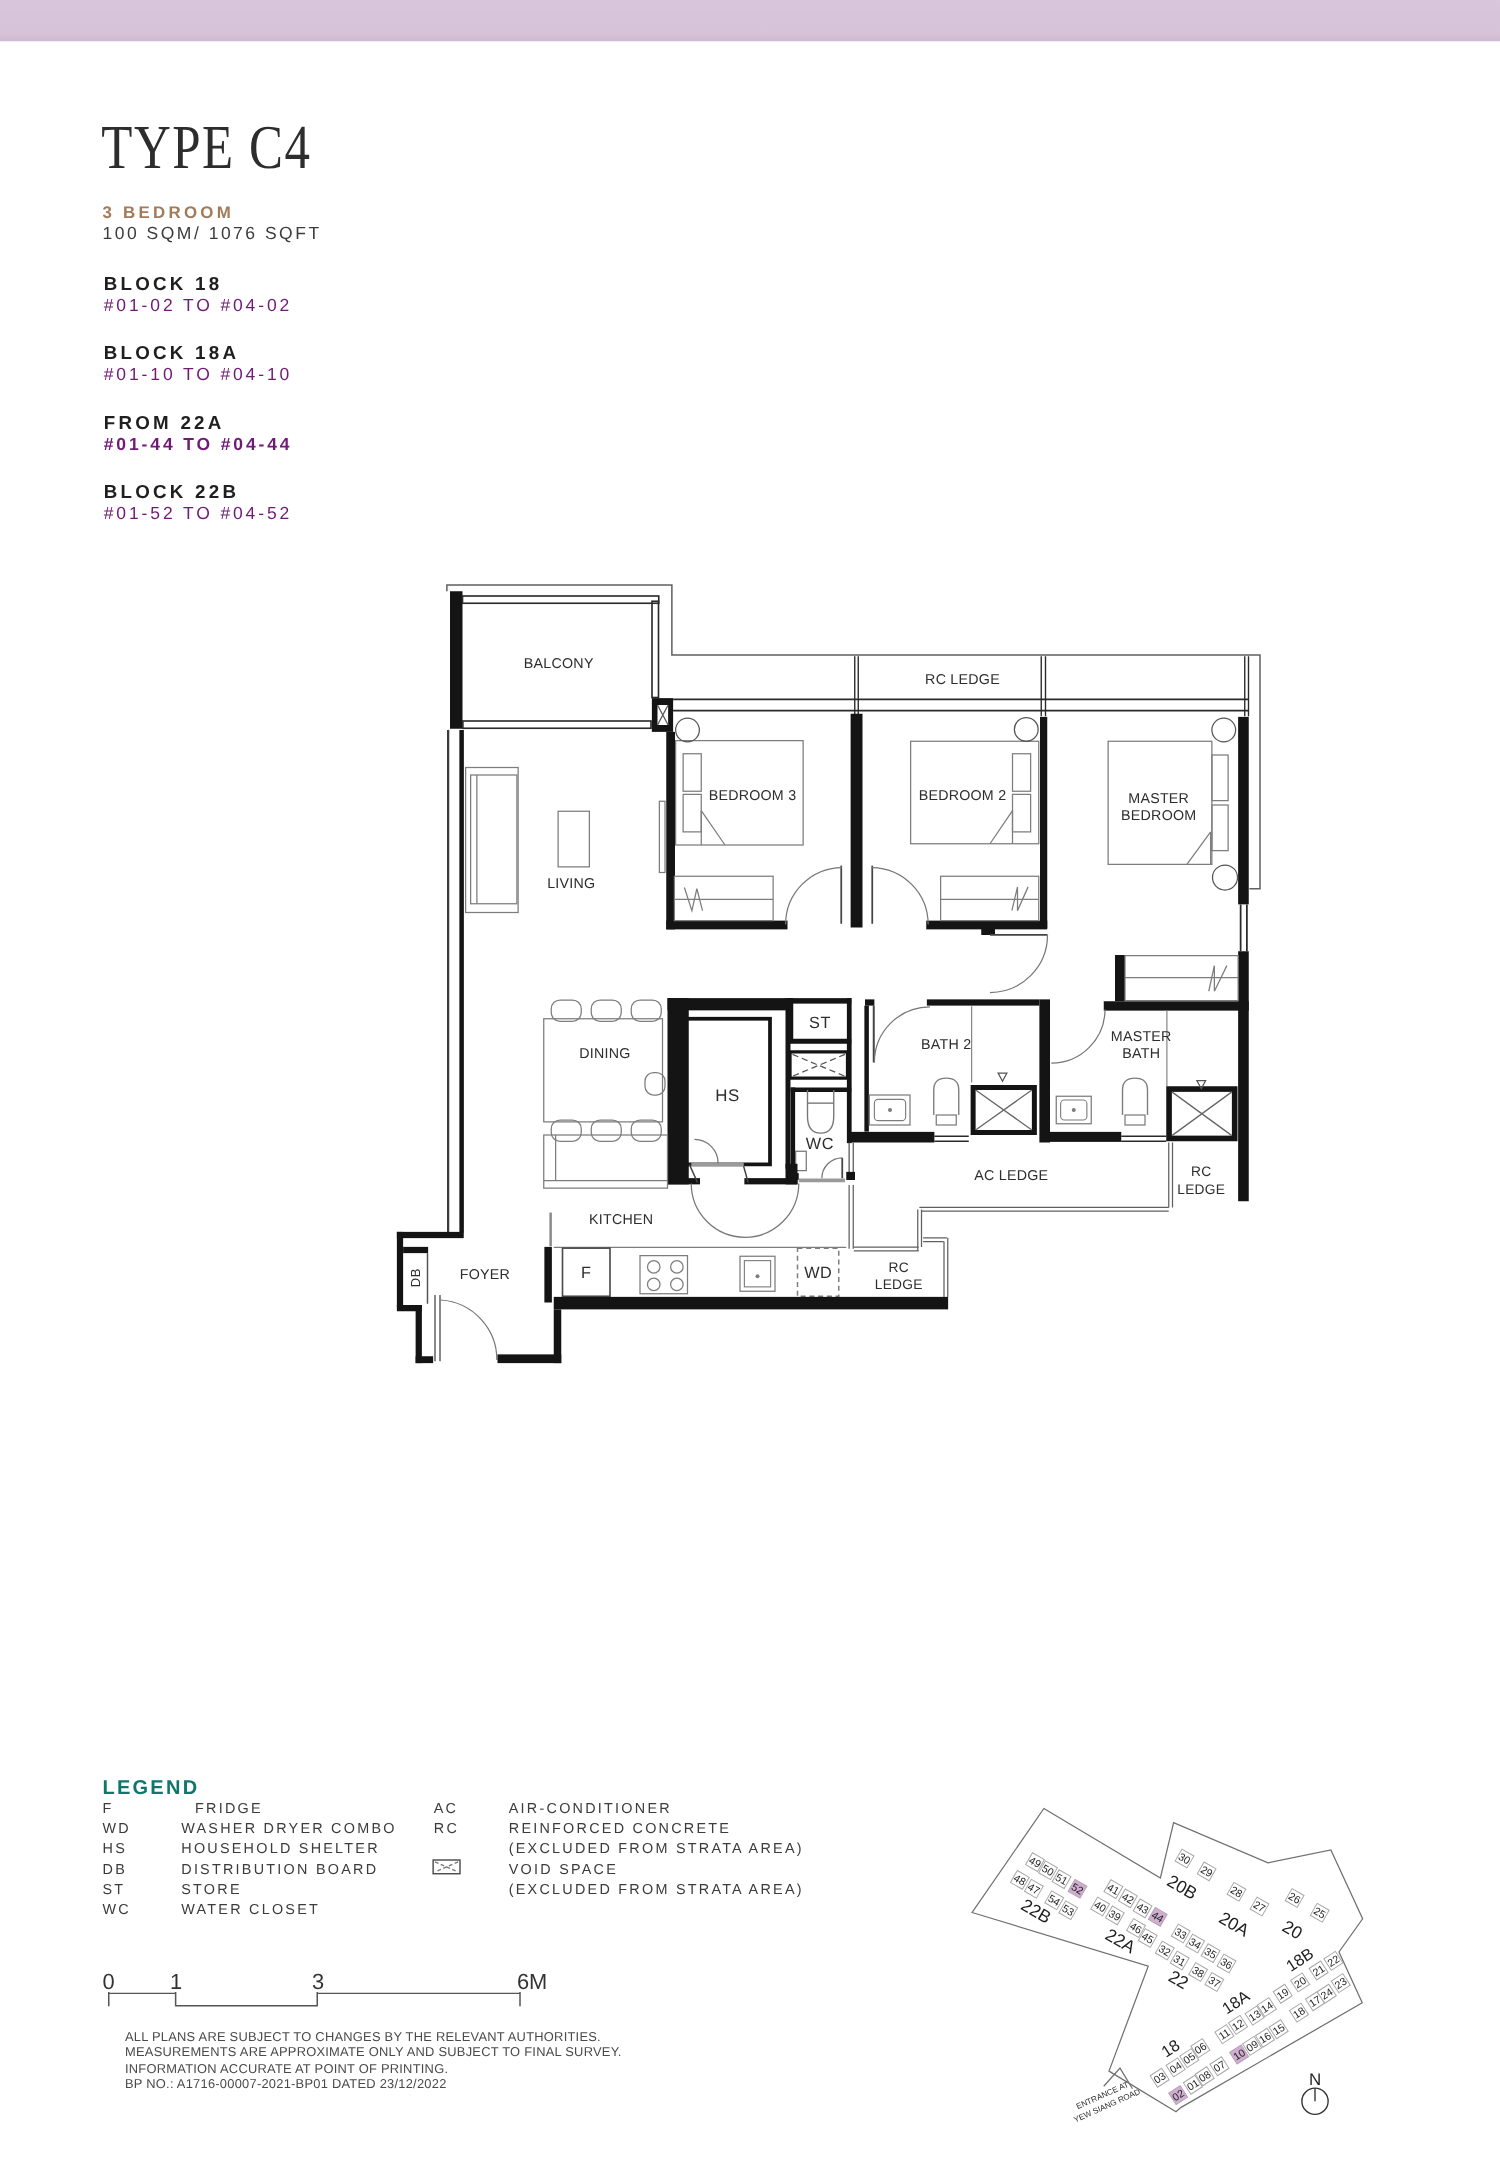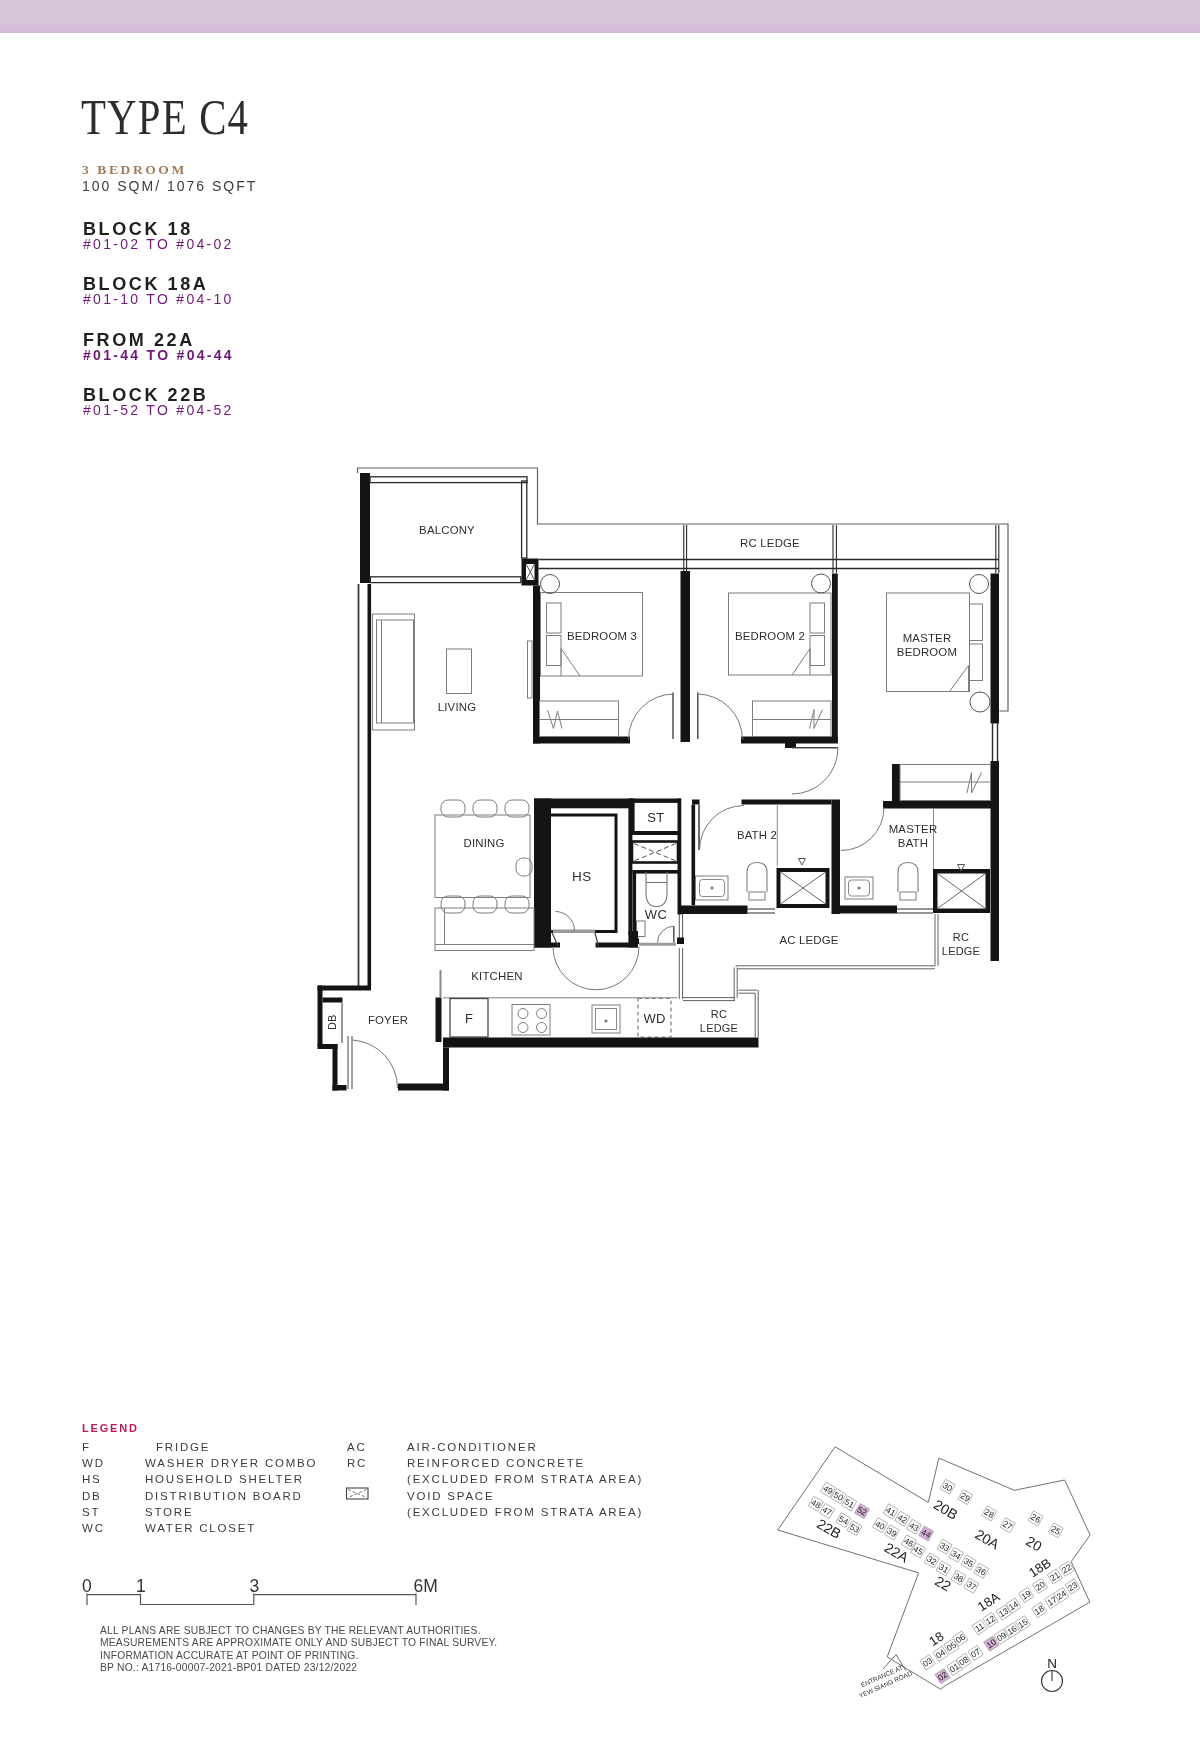--- a/index.html
+++ b/index.html
@@ -1,34 +1,34 @@
 <!DOCTYPE html>
 <html><head>
 <meta charset="utf-8">
 <style>
   html,body{margin:0;padding:0;}
   body{-webkit-font-smoothing:antialiased;width:1200px;height:1746px;background:#ffffff;font-family:"Liberation Sans",sans-serif;position:relative;overflow:hidden;}
   .abs{position:absolute;}
   .hdr-title{font-family:"Liberation Serif",serif;font-size:50px;letter-spacing:1.5px;color:#2d2d2d;font-weight:400;}
   .gold{color:#a17c5b;font-weight:bold;font-size:13.5px;letter-spacing:2.6px;}
   .sub{color:#3c3c3c;font-size:14px;letter-spacing:2.0px;}
-  .blockh{color:#1f1f1f;font-weight:bold;font-size:18px;letter-spacing:2.6px;}
+  .blockh{color:#1f1f1f;font-weight:bold;font-size:15px;letter-spacing:2.6px;}
   .blockl{color:#701a75;font-size:14px;letter-spacing:2.3px;}
   .leg{color:#3c3c3c;font-size:11.5px;letter-spacing:1.8px;}
-  .legh{color:#be185d;font-weight:bold;font-size:11px;letter-spacing:1.8px;}
+  .legh{color:#0f766e;font-weight:bold;font-size:16px;letter-spacing:1.8px;}
   .disc{color:#4a4a4a;font-size:10.3px;letter-spacing:0.2px;line-height:12.4px;}
 </style>
 </head>
 <body>
 
 <div class="abs" style="left:0;top:0;width:1200px;height:33px;background:linear-gradient(180deg,#d9c6db 0%,#d6c2d9 80%,#cfb9d3 100%);"></div>
 
 <div class="abs hdr-title" style="left:81px;top:88px;transform:scaleX(0.815);transform-origin:0 0;">TYPE C4</div>
 
-<div class="abs gold" style="left:82px;top:162px;font-family:Liberation Serif, serif;">3 BEDROOM</div>
+<div class="abs gold" style="left:82px;top:162px;">3 BEDROOM</div>
 
 <div class="abs sub" style="left:82px;top:178px;">100 SQM/ 1076 SQFT</div>
 
 <div class="abs blockh" style="left:83px;top:219px;">BLOCK 18</div>
 <div class="abs blockl" style="left:83px;top:236px;">#01-02 TO #04-02</div>
 
 <div class="abs blockh" style="left:83px;top:274px;text-align:center;">BLOCK 18A</div>
 <div class="abs blockl" style="left:83px;top:291px;">#01-10 TO #04-10</div>
 
 <div class="abs blockh" style="left:83px;top:330px;">FROM 22A</div>

